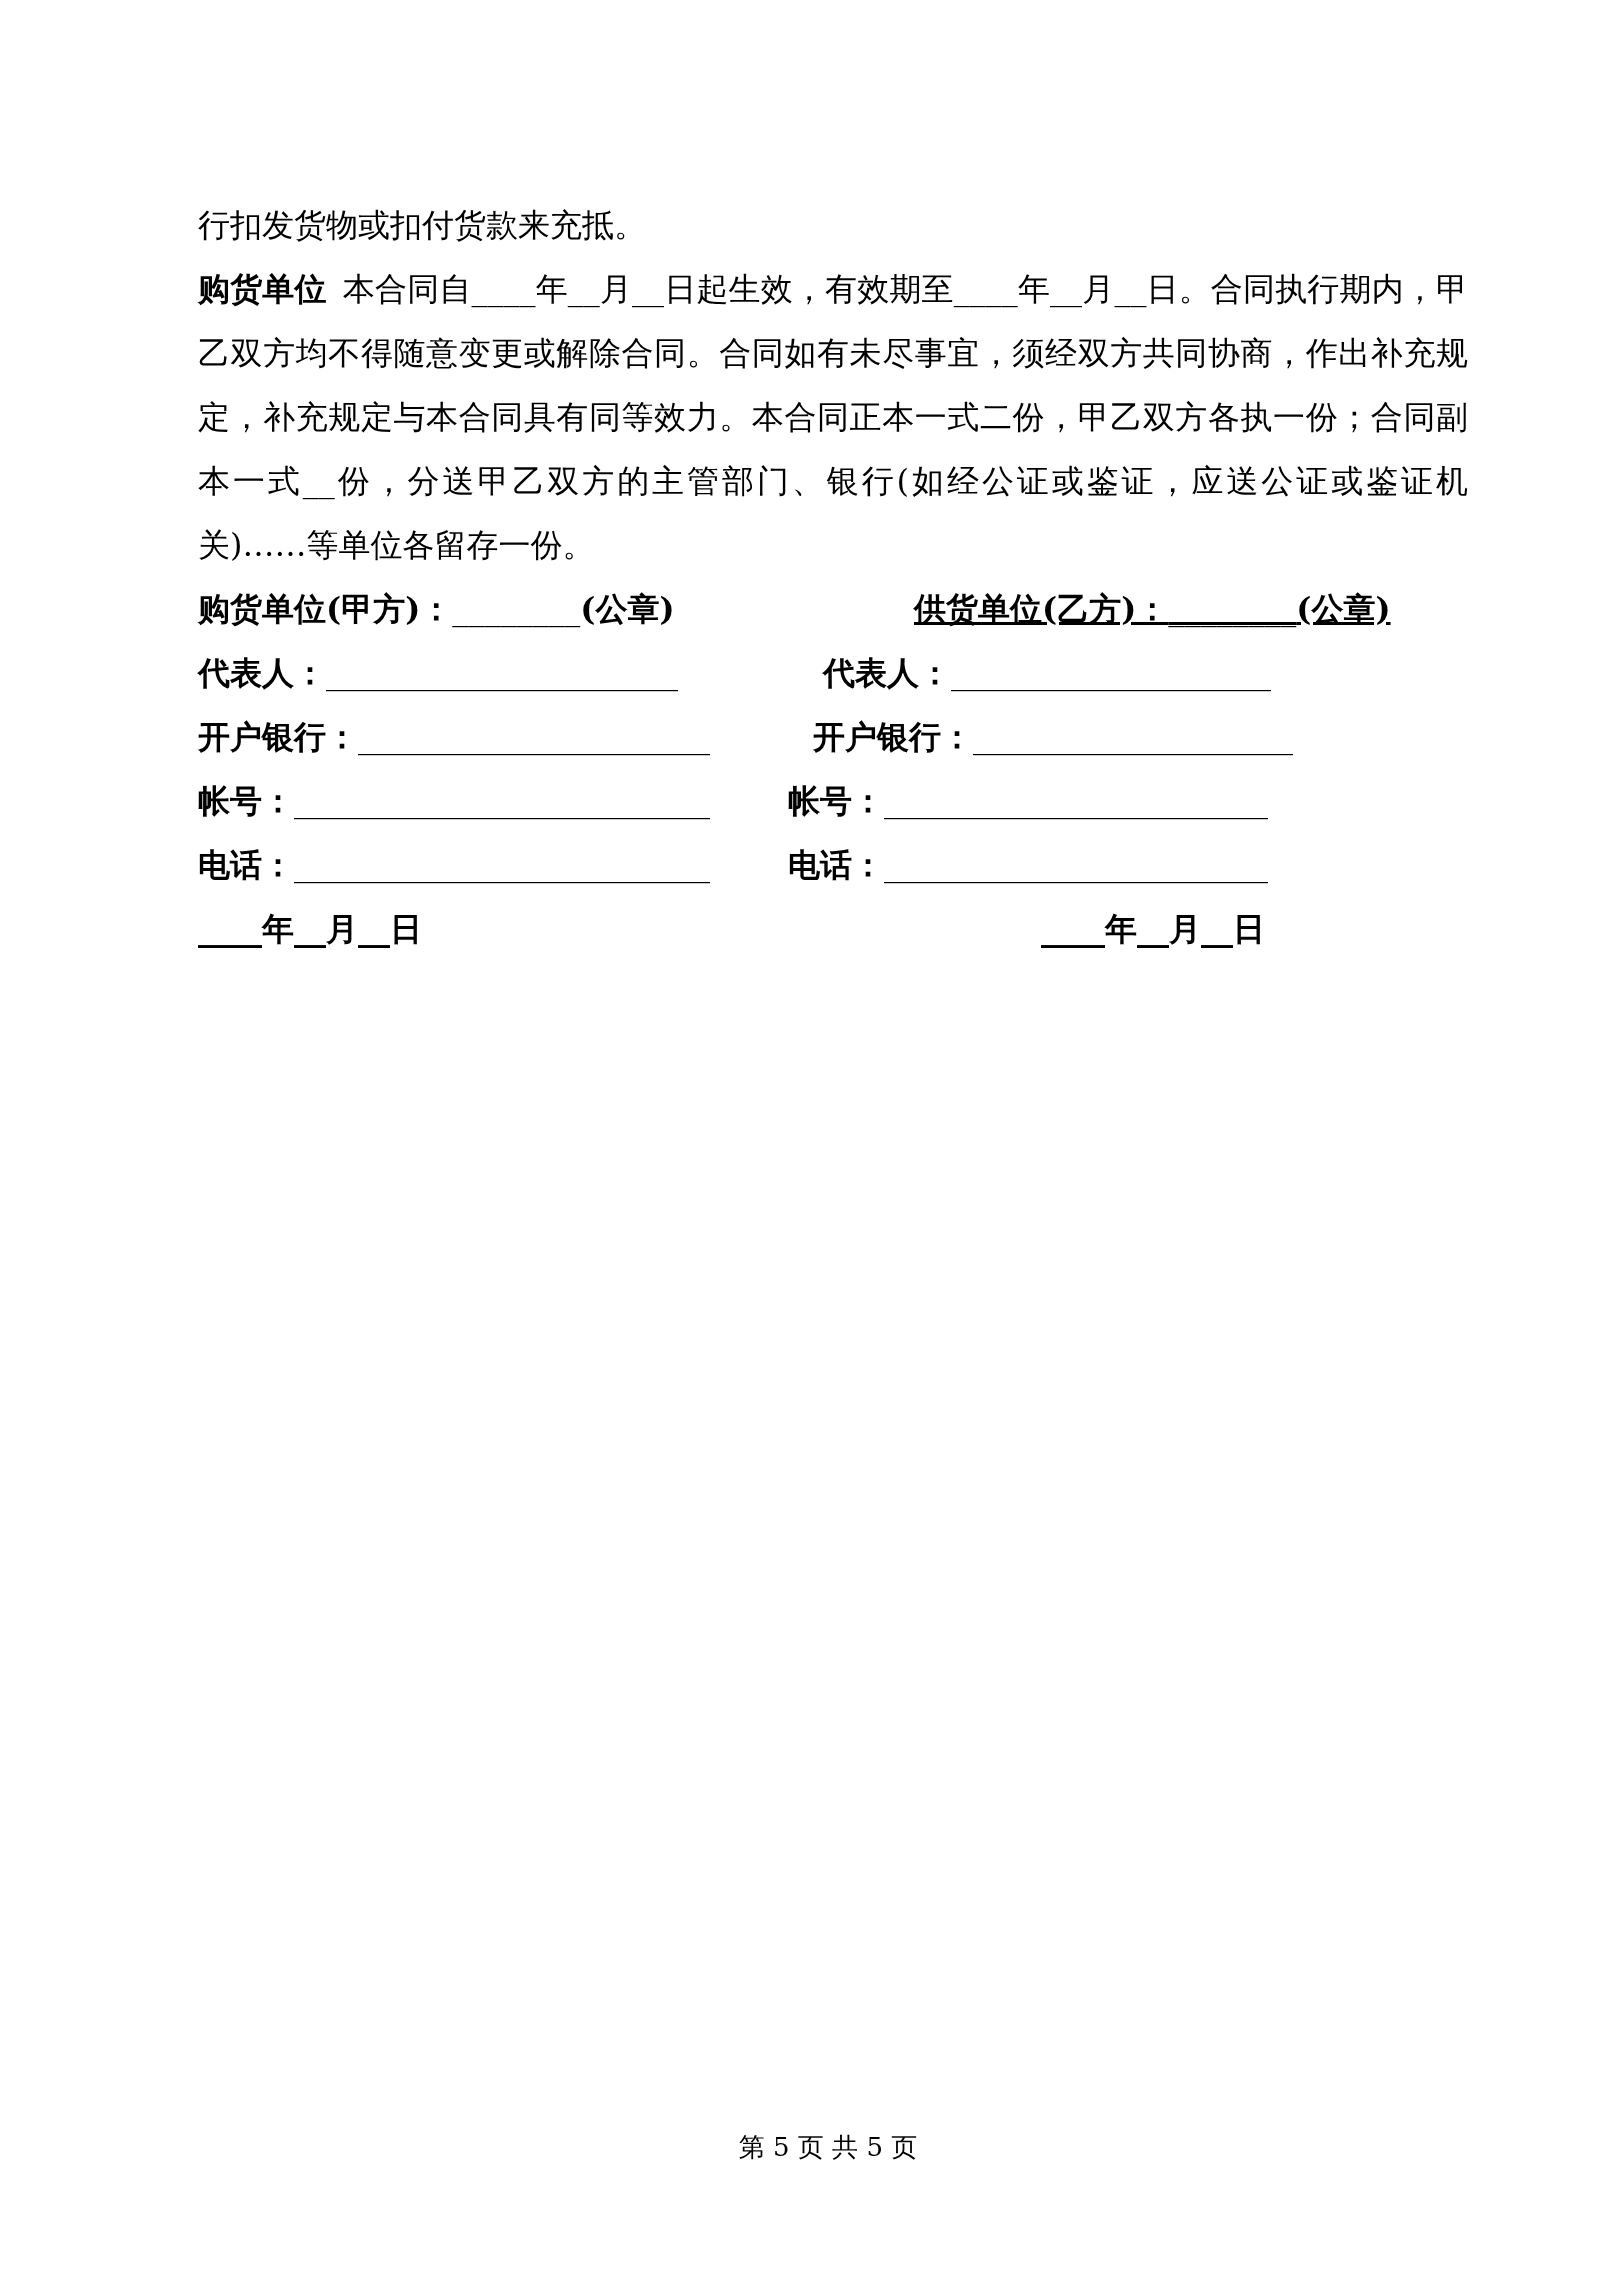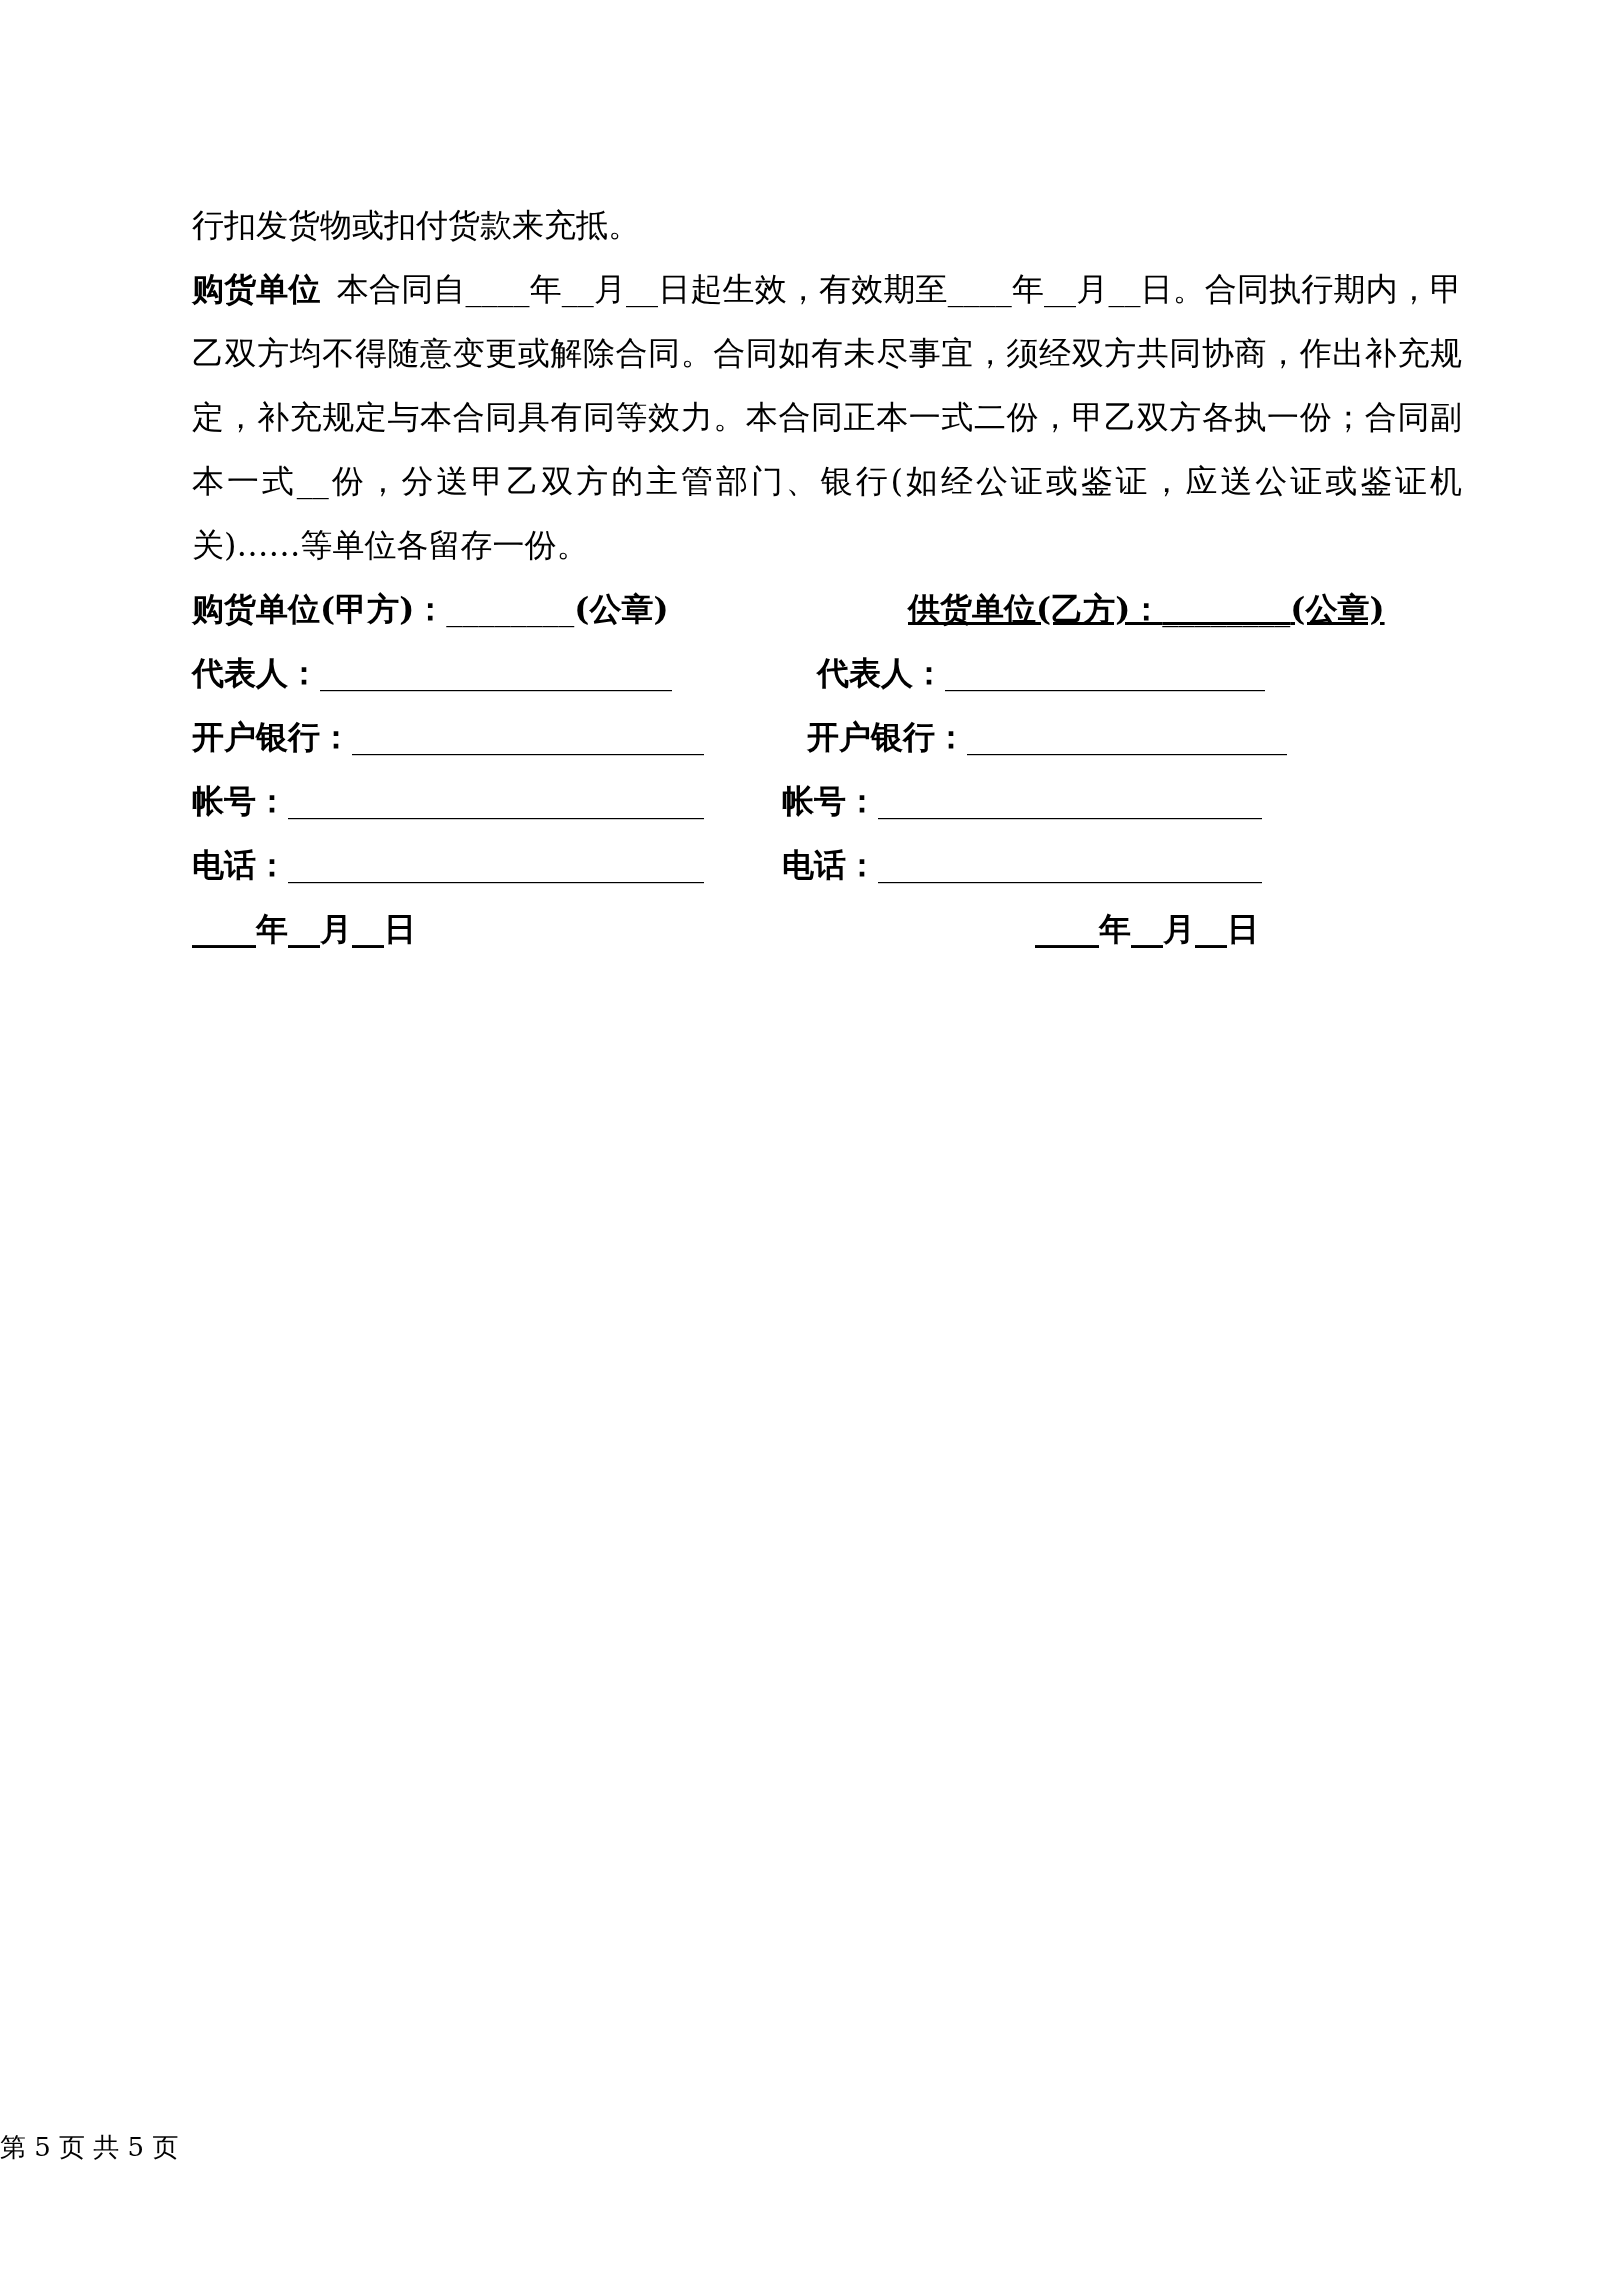--- a/index.html
+++ b/index.html
@@ -17,21 +17,21 @@
   .page {
     position: absolute;
     left: 0; top: 0;
     width: 1623px;
     height: 2294px;
     background: #ffffff;
     overflow: hidden;
   }
   .content {
     position: absolute;
-    left: 192px;
+    left: 198px;
     top: 193px;
     width: 1270px;
     font-size: 32px;
     line-height: 64px;
   }
   p.para {
     margin: 0;
     text-align: justify;
     text-justify: inter-ideograph;
   }
@@ -53,23 +53,24 @@
   .cell.c1-r3 { left: 606px; margin-left: 9px; }
   .cell.c1-r4 { left: 590px; }
   .cell.c1-r5 { left: 590px; }
   .cell.c1-r6 { left: 843px; }
   .line { font-weight: normal; }
   .footer {
     position: absolute;
     left: 0;
     right: 0;
     top: 2127px;
-    text-align: left;
+    text-align: center;
     font-size: 26px;
     line-height: 40px;
+    padding-left: 33px;
   }
 </style>
 </head>
 <body>
 
 <div class="page">
   <div class="content">
 
     <p class="para">行扣发货物或扣付货款来充抵。</p>
 

